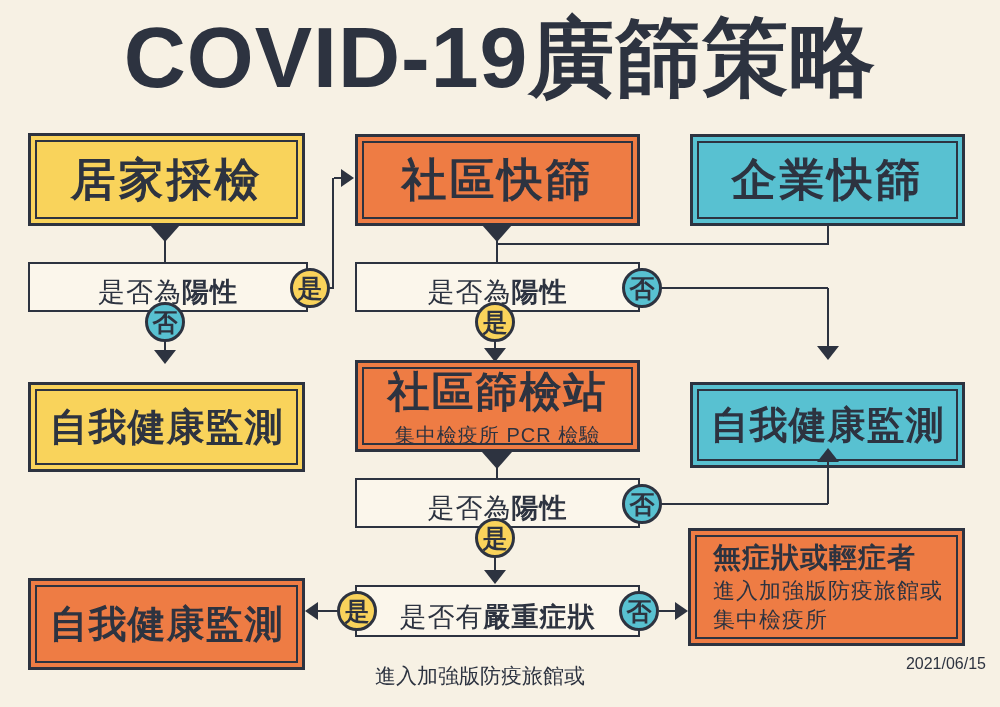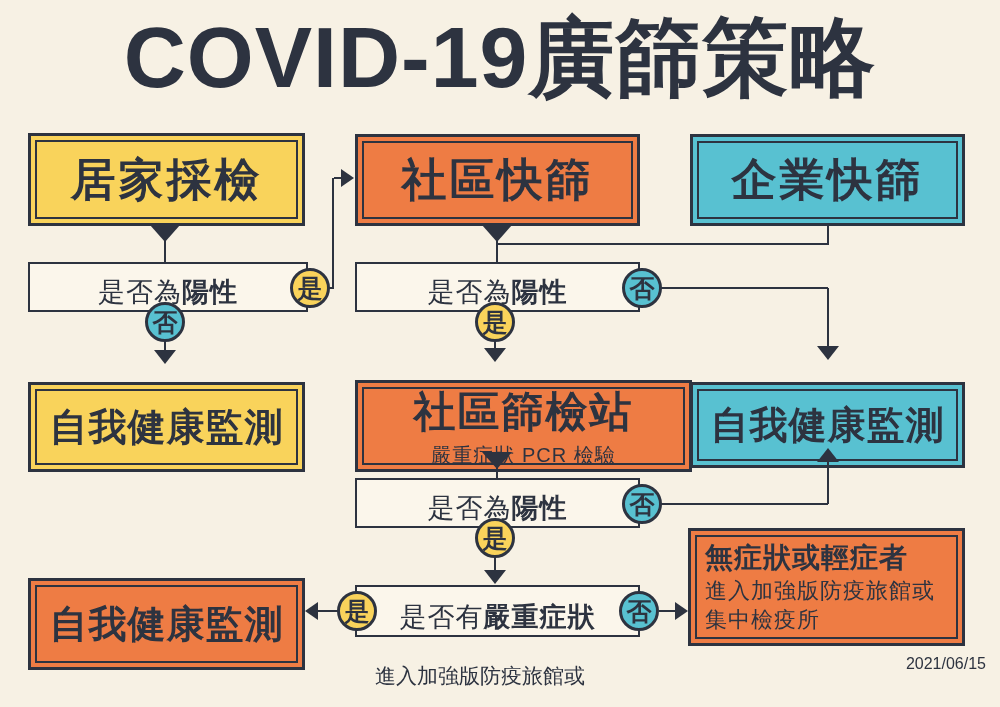--- a/index.html
+++ b/index.html
@@ -40,21 +40,21 @@
     content:"";position:absolute;inset:4px;
     border:2px solid var(--dark);pointer-events:none;
   }
   .fill-yellow{background:var(--yellow);}
   .fill-orange{background:var(--orange);}
   .fill-teal{background:var(--teal);}
   .n4{font-size:45px;letter-spacing:3px;}
   .n6{font-size:38px;letter-spacing:1px;margin-top:20px;}
   .n5{font-size:42px;letter-spacing:2px;}
   .subtitle{font-size:20px;font-weight:500;letter-spacing:1px;margin-top:2px;}
-  .node.left-align{align-items:flex-start;text-align:left;padding-left:14px;}
+  .node.left-align{align-items:flex-start;text-align:left;padding-left:22px;}
   .mild-title{font-size:28px;letter-spacing:1px;}
   .mild-line{font-size:22px;font-weight:500;line-height:1.3;letter-spacing:1px;}
   
   .q{
     position:absolute;
     background:var(--question-fill);
     border:2px solid var(--dark);
     display:flex;align-items:flex-end;justify-content:center;
     font-size:27px;font-weight:500;color:var(--dark);
     letter-spacing:1px;
@@ -146,23 +146,23 @@
 <div class="line" style="left:660px;top:287px;width:168px;height:2px;"></div>
 <div class="line" style="left:827px;top:288px;width:2px;height:60px;"></div>
 <div class="a-down" style="left:817px;top:346px;"></div>
 
 <div class="line" style="left:494px;top:342px;width:2px;height:8px;"></div>
 <div class="a-down" style="left:484px;top:348px;"></div>
 
 <div class="node fill-yellow n6" style="left:28px;top:362px;width:277px;height:90px;">
   <span>自我健康監測</span>
 </div>
-<div class="node fill-orange" style="left:355px;top:380px;width:337px;height:92px;">
+<div class="node fill-orange" style="left:355px;top:360px;width:285px;height:92px;">
   <span class="n5">社區篩檢站</span>
-  <span class="subtitle">嚴重症狀 PCR 檢驗</span>
+  <span class="subtitle">集中檢疫所 PCR 檢驗</span>
 </div>
 <div class="node fill-teal n6" style="left:690px;top:362px;width:275px;height:86px;">
   <span>自我健康監測</span>
 </div>
 
 <div class="tri-down" style="left:482px;top:452px;"></div>
 <div class="line" style="left:496px;top:466px;width:2px;height:14px;"></div>
 
 <div class="q" style="left:355px;top:478px;width:285px;height:50px;">
   <span><span>是否為</span><b>陽性</b></span>

